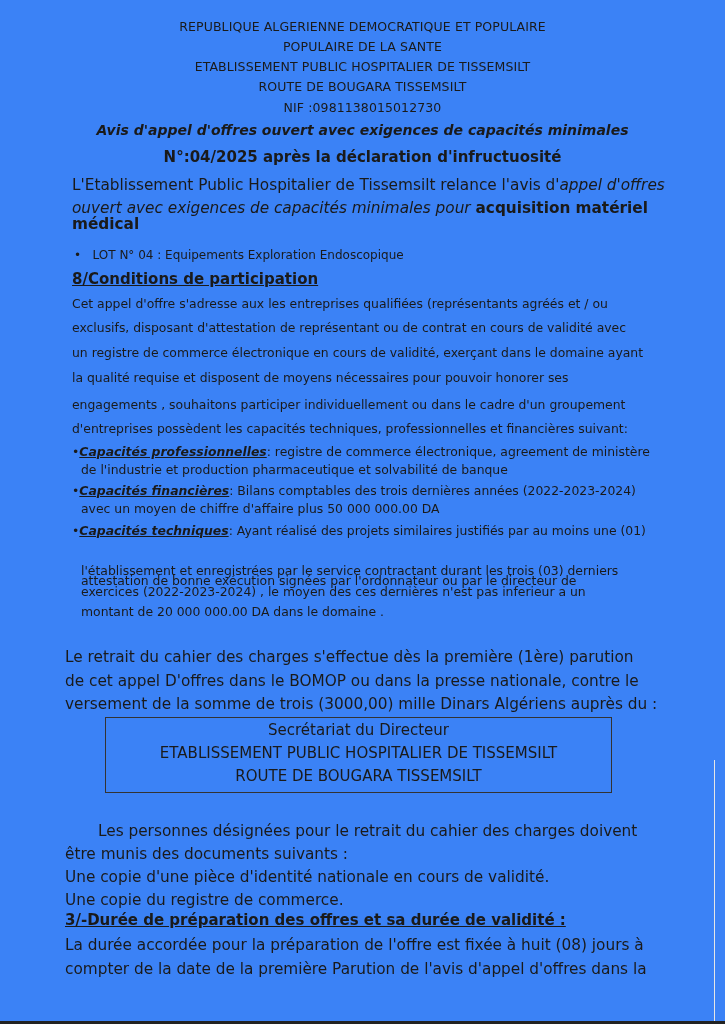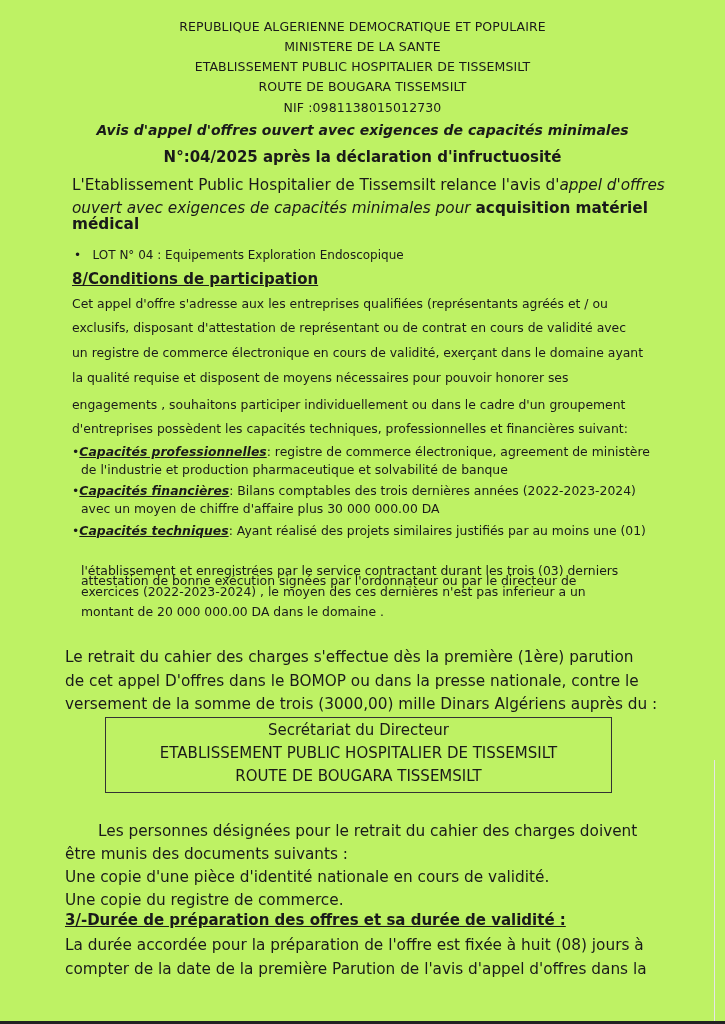--- a/index.html
+++ b/index.html
@@ -7,21 +7,21 @@
       width: 725px; height: 1024px; overflow: hidden;
       background: #ffffff;
     }
     body {
       font-family: "DejaVu Sans", "Liberation Sans", sans-serif;
       color: #1a1a1a;
       position: relative;
     }
     .page {
       position: absolute; left: 0; top: 0; width: 725px; height: 1024px;
-      background: #bef264;
+      background: #3b82f6;
     }
     .bottom-edge {
       position: absolute; left: 0; bottom: 0; width: 725px; height: 3px; background: #222;
     }
     .right-edge {
       position: absolute; right: 10px; top: 760px; width: 1px; height: 262px; background: #e6e6e6;
     }
     .abs { position: absolute; white-space: nowrap; }
     .center { left: 0; width: 725px; text-align: center; }
     .hdr { font-size: 12.5px; letter-spacing: 0.1px; }
@@ -42,21 +42,21 @@
       border: 1.5px solid #333;
     }
     .box-line { position: absolute; left: 0; width: 100%; text-align: center; font-size: 15px; white-space: nowrap; }
   </style>
 </head>
 <body>
 
 <div class="page">
 
   <div class="abs center hdr" style="top:19px;">REPUBLIQUE ALGERIENNE DEMOCRATIQUE ET POPULAIRE</div>
-  <div class="abs center hdr" style="top:39px;">MINISTERE DE LA SANTE</div>
+  <div class="abs center hdr" style="top:39px;">POPULAIRE DE LA SANTE</div>
   <div class="abs center hdr" style="top:59px;">ETABLISSEMENT PUBLIC HOSPITALIER DE TISSEMSILT</div>
   <div class="abs center hdr" style="top:79px;">ROUTE DE BOUGARA TISSEMSILT</div>
   <div class="abs center hdr" style="top:100px;">NIF :0981138015012730</div>
 
   <div class="abs center title-it" style="top:122px;">Avis d'appel d'offres ouvert avec exigences de capacités minimales</div>
   <div class="abs center title-no" style="top:148px;">N°:04/2025  après la déclaration d'infructuosité</div>
 
   <div class="abs intro" style="top:176px;">
     <span>L'Etablissement Public Hospitalier de Tissemsilt relance l'avis d'</span><span class="it">appel d'offres</span>
   </div>
@@ -77,21 +77,21 @@
   <div class="abs para" style="top:421px;">d'entreprises possèdent les capacités techniques, professionnelles et financières suivant:</div>
 
   <div class="abs bul" style="top:444px;">
     <span>•</span><span class="ul">Capacités professionnelles</span><span>: registre de commerce électronique, agreement de ministère</span>
   </div>
   <div class="abs bul-cont" style="top:462px;">de l'industrie et production pharmaceutique et solvabilité de banque</div>
 
   <div class="abs bul" style="top:483px;">
     <span>•</span><span class="ul">Capacités financières</span><span>: Bilans comptables des trois dernières années (2022-2023-2024)</span>
   </div>
-  <div class="abs bul-cont" style="top:501px;">avec un moyen de chiffre d'affaire plus  30 000 000.00 DA</div>
+  <div class="abs bul-cont" style="top:501px;">avec un moyen de chiffre d'affaire plus  50 000 000.00 DA</div>
 
   <div class="abs bul" style="top:523px;">
     <span>•</span><span class="ul">Capacités techniques</span><span>: Ayant réalisé des projets similaires justifiés par au moins une (01)</span>
   </div>
   <div class="abs bul-cont" style="top:543px;margin-top:30px;">attestation de bonne exécution signées par l'ordonnateur ou par le directeur de</div>
   <div class="abs bul-cont" style="top:563px;">l'établissement et enregistrées par le service contractant durant les trois (03) derniers</div>
   <div class="abs bul-cont" style="top:584px;">exercices (2022-2023-2024)   , le moyen des ces dernières n'est pas inferieur a un</div>
   <div class="abs bul-cont" style="top:604px;">montant de  20 000 000.00 DA  dans le domaine .</div>
 
   <div class="abs big" style="top:648px;">Le retrait du cahier des charges s'effectue dès la première (1ère) parution</div>

